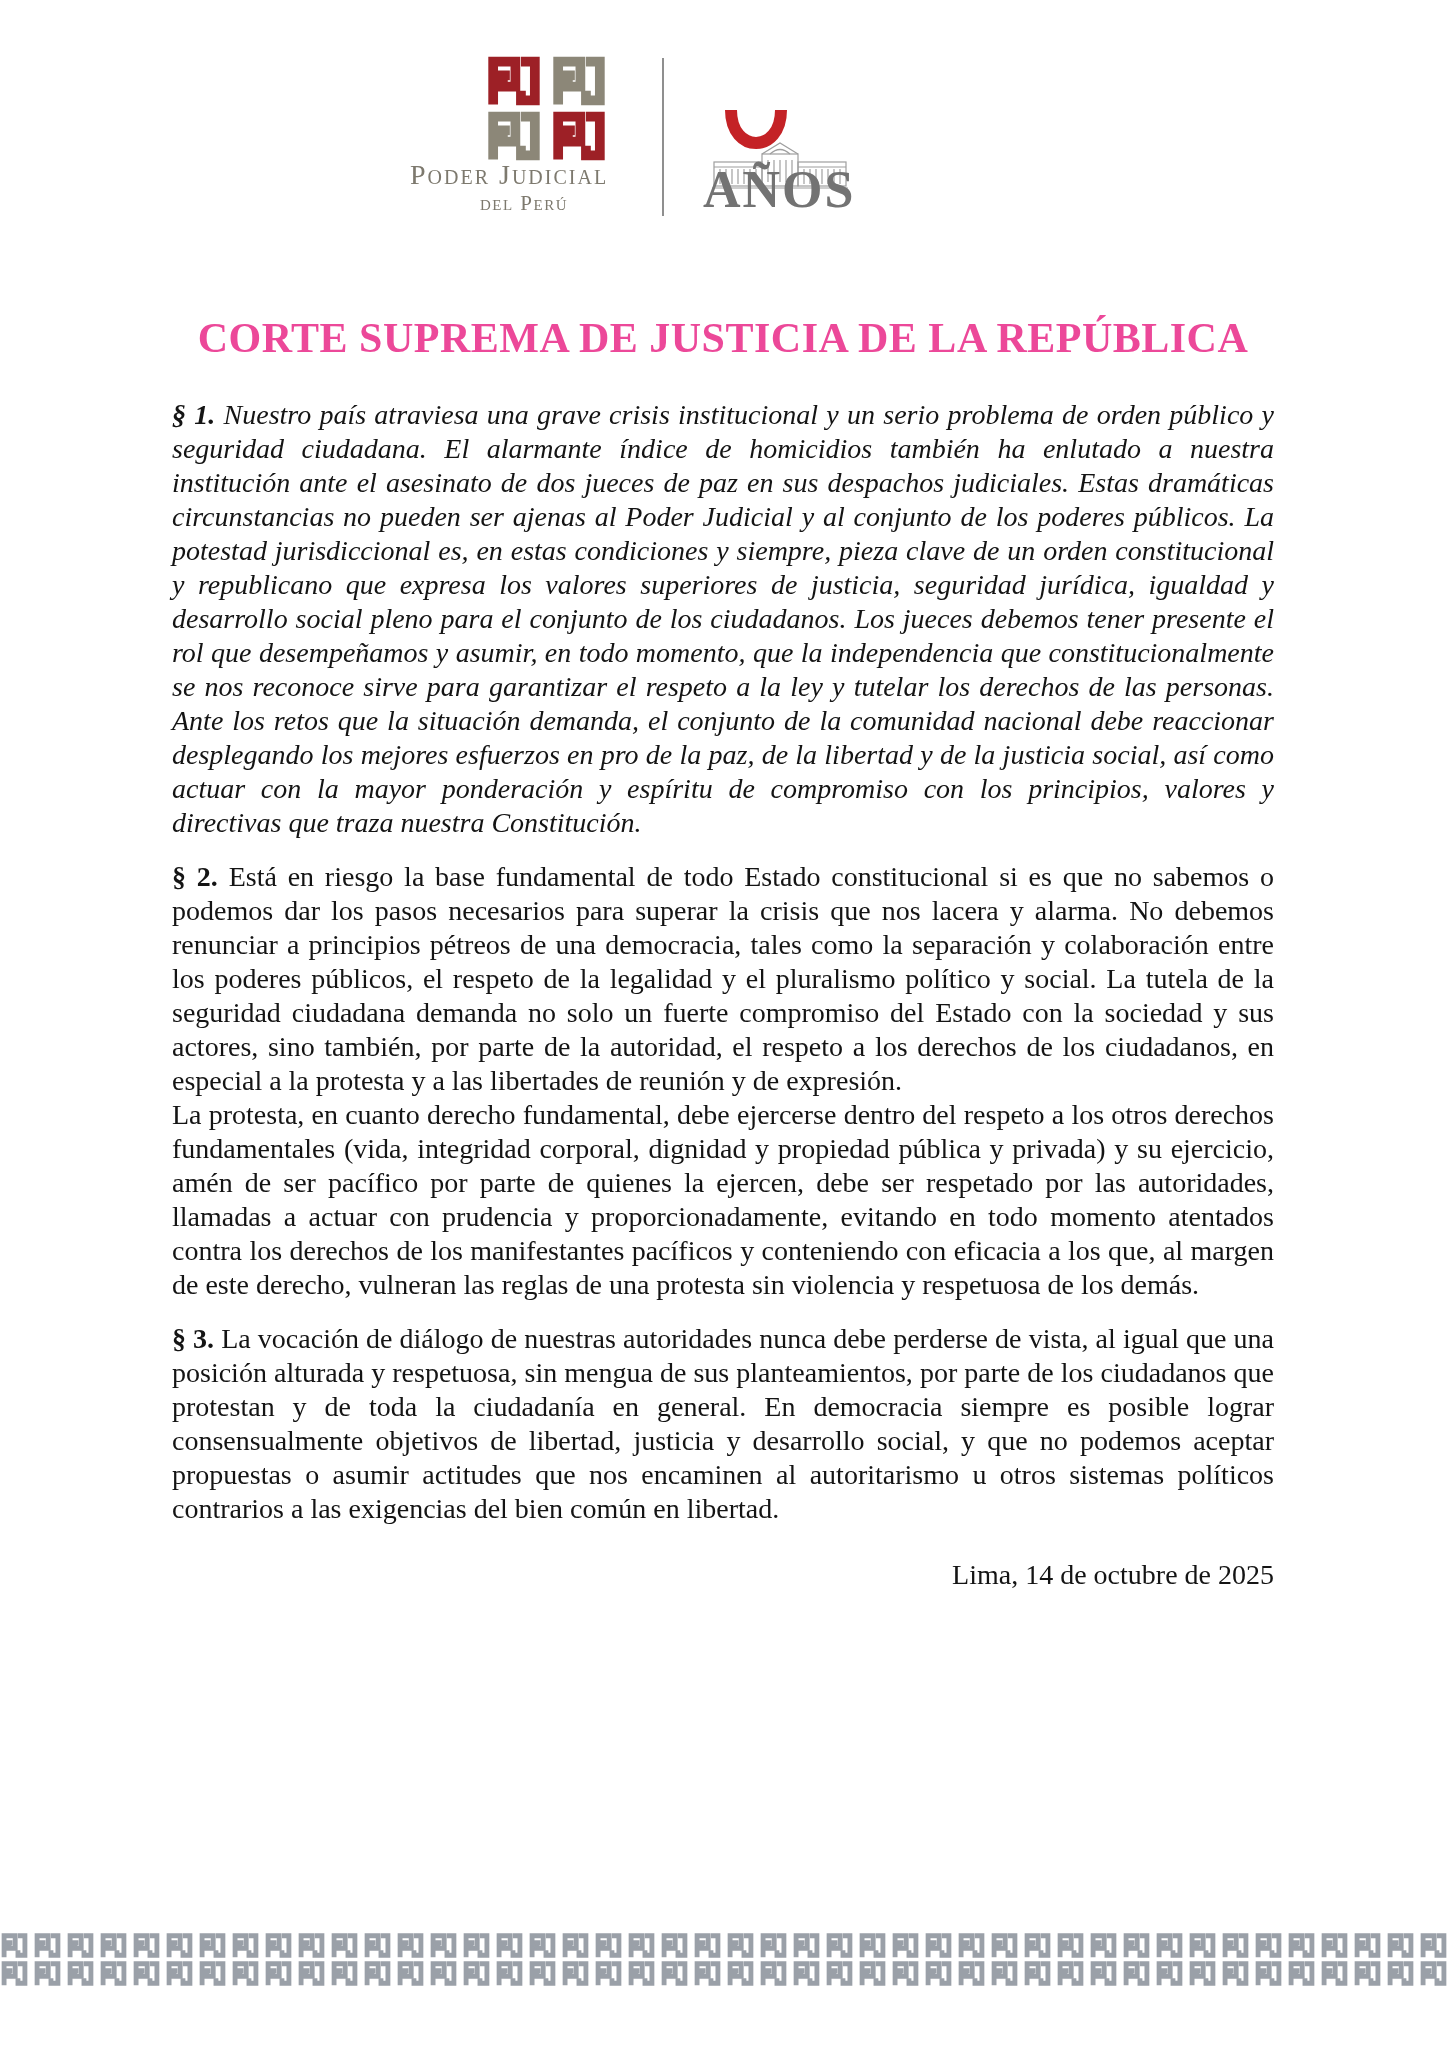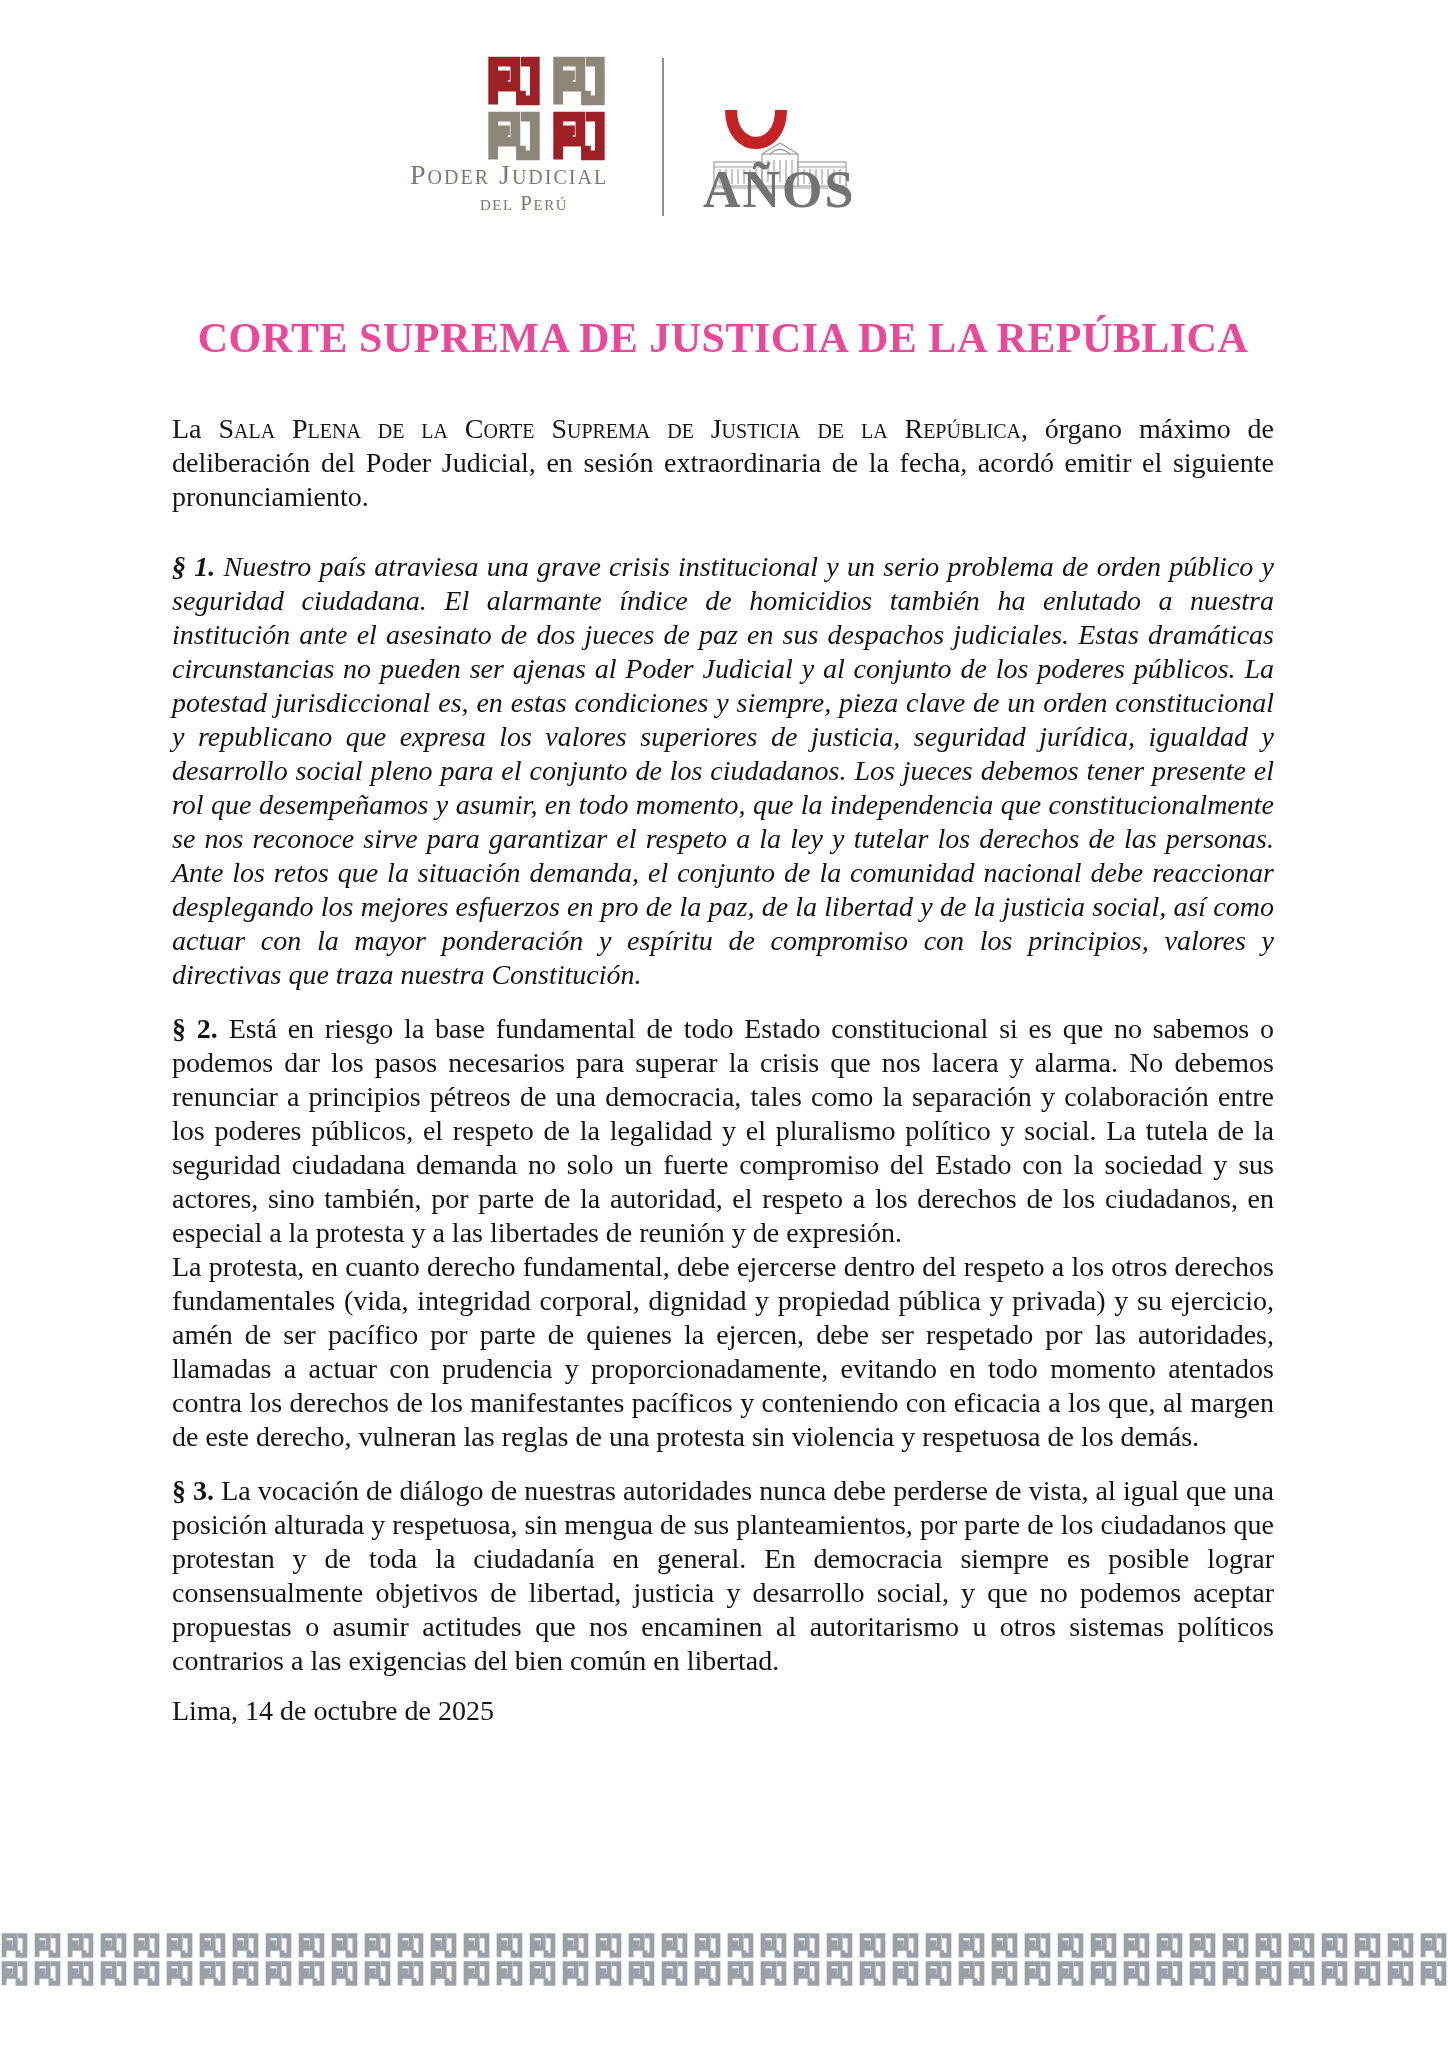--- a/index.html
+++ b/index.html
@@ -32,21 +32,21 @@
   main{position:absolute;left:172px;top:0;width:1102px;}
   h1{margin:314px 0 0;font-size:42px;line-height:1.15;text-align:center;
      letter-spacing:.5px;font-weight:700;color:#ec4899;}
   main p{margin:0;font-size:28px;line-height:34px;text-align:justify;color:#141414;}
   .intro{margin-top:50px;}
   .sc{font-variant:small-caps;}
   .p1{margin-top:36px;font-style:italic;}
   .p2{margin-top:20px;}
   .p3{margin-top:20px;}
   .block{display:block;}
-  .dateline{margin-top:16px;text-align:left;}
+  .dateline{margin-top:32px;text-align:right;}
 
   
   .pjborder{position:absolute;left:0;top:1933px;width:1448px;overflow:hidden;}
   .pjrow{display:flex;gap:4px;height:25px;margin-bottom:3px;}
   .pjrow span{flex:0 0 auto;line-height:0;}
 </style>
 </head>
 <body>
 
 <div class="page">
@@ -116,21 +116,20 @@
       </svg>
     </span>
 
     <div class="banos">AÑOS</div>
 
   </header>
 
   <main>
     <h1>CORTE SUPREMA DE JUSTICIA DE LA REPÚBLICA</h1>
 
-    <p class="intro"><span>La </span><span class="sc">Sala Plena de la Corte Suprema de Justicia de la República</span><span>, órgano máximo de deliberación del Poder Judicial, en sesión extraordinaria de la fecha, acordó emitir el siguiente pronunciamiento.</span></p>
 
     <p class="p1"><b>§ 1.</b> <span>Nuestro país atraviesa una grave crisis institucional y un serio problema de orden público y seguridad ciudadana. El alarmante índice de homicidios también ha enlutado a nuestra institución ante el asesinato de dos jueces de paz en sus despachos judiciales. Estas dramáticas circunstancias no pueden ser ajenas al Poder Judicial y al conjunto de los poderes públicos. La potestad jurisdiccional es, en estas condiciones y siempre, pieza clave de un orden constitucional y republicano que expresa los valores superiores de justicia, seguridad jurídica, igualdad y desarrollo social pleno para el conjunto de los ciudadanos. Los jueces debemos tener presente el rol que desempeñamos y asumir, en todo momento, que la independencia que constitucionalmente se nos reconoce sirve para garantizar el respeto a la ley y tutelar los derechos de las personas. Ante los retos que la situación demanda, el conjunto de la comunidad nacional debe reaccionar desplegando los mejores esfuerzos en pro de la paz, de la libertad y de la justicia social, así como actuar con la mayor ponderación y espíritu de compromiso con los principios, valores y directivas que traza nuestra Constitución.</span></p>
 
     <p class="p2"><b>§ 2.</b> <span>Está en riesgo la base fundamental de todo Estado constitucional si es que no sabemos o podemos dar los pasos necesarios para superar la crisis que nos lacera y alarma. No debemos renunciar a principios pétreos de una democracia, tales como la separación y colaboración entre los poderes públicos, el respeto de la legalidad y el pluralismo político y social. La tutela de la seguridad ciudadana demanda no solo un fuerte compromiso del Estado con la sociedad y sus actores, sino también, por parte de la autoridad, el respeto a los derechos de los ciudadanos, en especial a la protesta y a las libertades de reunión y de expresión.</span><span class="block">La protesta, en cuanto derecho fundamental, debe ejercerse dentro del respeto a los otros derechos fundamentales (vida, integridad corporal, dignidad y propiedad pública y privada) y su ejercicio, amén de ser pacífico por parte de quienes la ejercen, debe ser respetado por las autoridades, llamadas a actuar con prudencia y proporcionadamente, evitando en todo momento atentados contra los derechos de los manifestantes pacíficos y conteniendo con eficacia a los que, al margen de este derecho, vulneran las reglas de una protesta sin violencia y respetuosa de los demás.</span></p>
 
     <p class="p3"><b>§ 3.</b> <span>La vocación de diálogo de nuestras autoridades nunca debe perderse de vista, al igual que una posición alturada y respetuosa, sin mengua de sus planteamientos, por parte de los ciudadanos que protestan y de toda la ciudadanía en general. En democracia siempre es posible lograr consensualmente objetivos de libertad, justicia y desarrollo social, y que no podemos aceptar propuestas o asumir actitudes que nos encaminen al autoritarismo u otros sistemas políticos contrarios a las exigencias del bien común en libertad.</span></p>
 
     <p class="dateline">Lima, 14 de octubre de 2025</p>
   </main>
 

